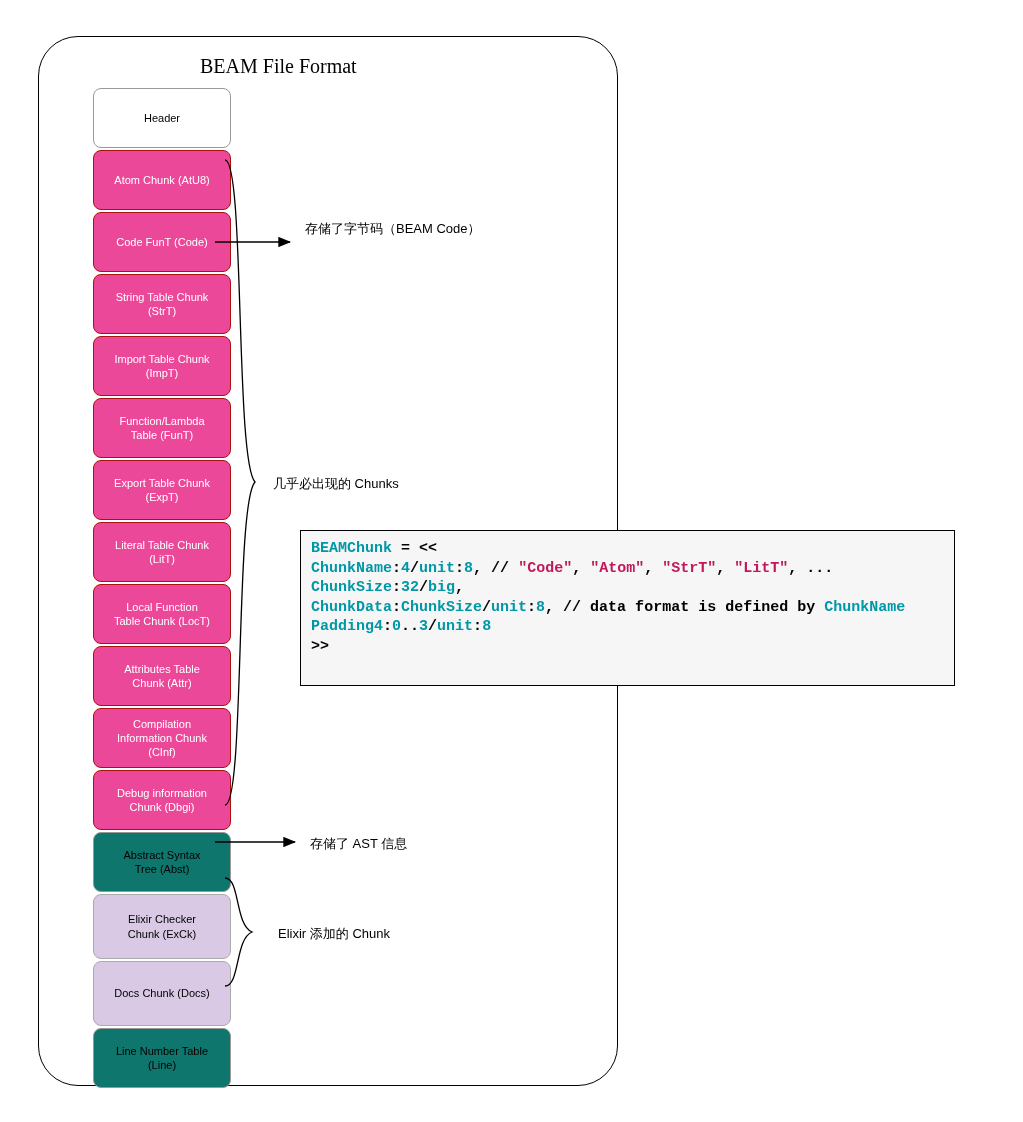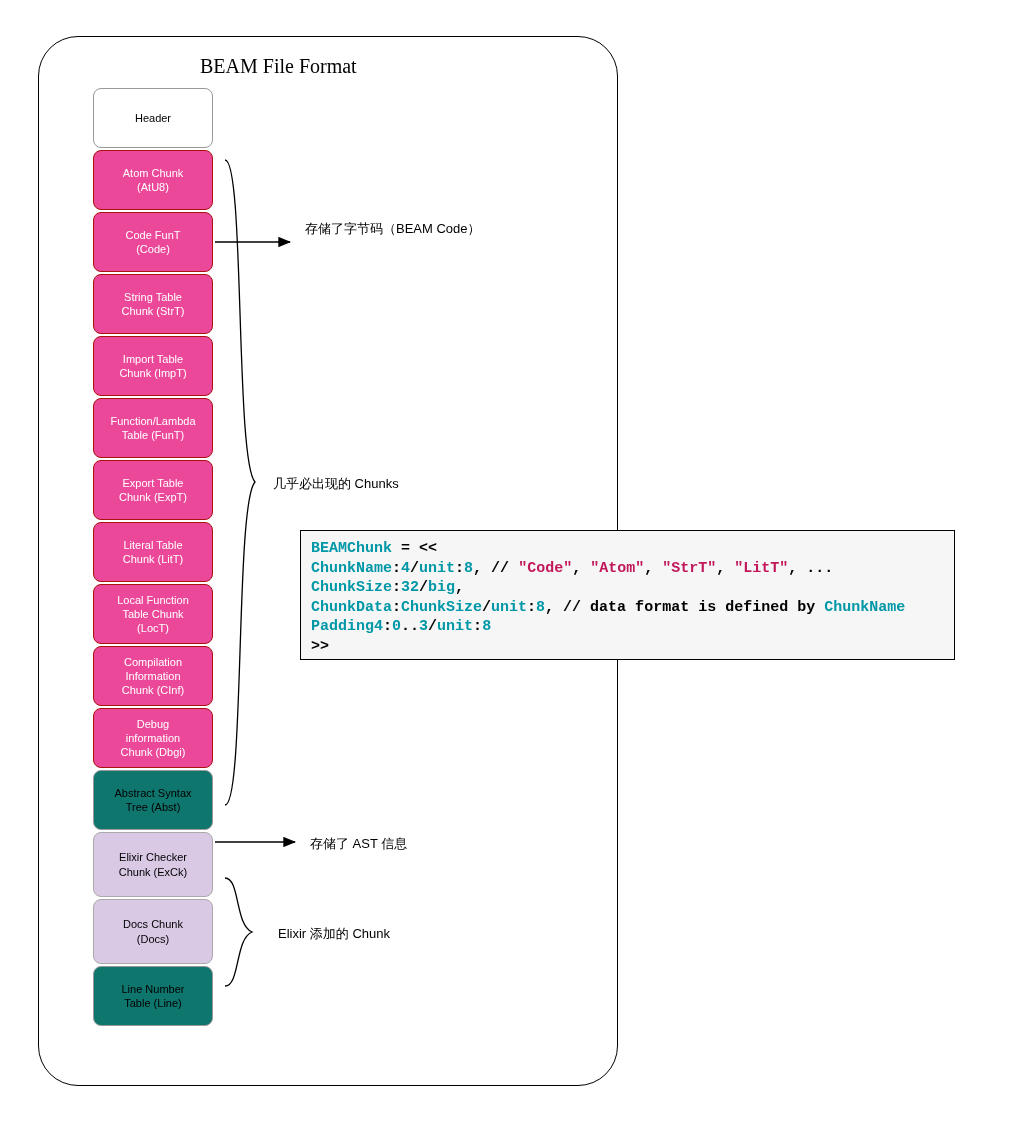--- a/index.html
+++ b/index.html
@@ -1,26 +1,26 @@
 <!DOCTYPE html>
 <html><head>
 <meta charset="utf-8">
 <style>
 * { box-sizing: border-box; margin: 0; padding: 0; }
 body { font-family: Arial, "Helvetica Neue", sans-serif; background: #fff; width: 1023px; height: 1122px; position: relative; }
 .container { position: absolute; left: 38px; top: 36px; width: 580px; height: 1050px; border: 1px solid #000; border-radius: 40px; }
 .title { position: absolute; left: 200px; top: 55px; font-size: 20px; font-family: Georgia, serif; font-weight: normal; }
 .chunk-col { position: absolute; left: 93px; top: 88px; width: 120px; display: flex; flex-direction: column; gap: 2px; }
-.chunk { width: 120px; border-radius: 8px; border: 1px solid #999; display: flex; align-items: center; justify-content: center; text-align: center; font-size: 11px; padding: 20px; line-height: 1.3; }
+.chunk { width: 138px; border-radius: 8px; border: 1px solid #999; display: flex; align-items: center; justify-content: center; text-align: center; font-size: 11px; padding: 20px; line-height: 1.3; }
 .chunk.white { height: 60px; background: #fff; color: #000; }
 .chunk.red { height: 60px; background: #ec4899; color: #fff; border-color: #a11; }
 .chunk.purple { height: 65px; background: #d9c9e5; color: #000; border-color: #aaa; }
 .chunk.white2 { height: 60px; background: #0f766e; color: #000; }
 .annot { position: absolute; font-size: 13px; color: #000; }
-.codebox { position: absolute; left: 300px; top: 530px; width: 655px; height: 130px; background: #f6f6f6; border: 1px solid #000; padding: 8px 10px; font-family: "Courier New", monospace; font-size: 15px; font-weight: bold; line-height: 1.3; white-space: pre; }
+.codebox { position: absolute; left: 300px; top: 530px; width: 655px; height: 156px; background: #f6f6f6; border: 1px solid #000; padding: 8px 10px; font-family: "Courier New", monospace; font-size: 15px; font-weight: bold; line-height: 1.3; white-space: pre; }
 .teal { color: #0097A7; }
 .num { color: #0097A7; }
 .str { color: #c2185b; }
 svg.overlay { position: absolute; left: 0; top: 0; pointer-events: none; }
 </style>
 </head>
 <body>
 
 <div class="container"></div>
 <div class="title">BEAM File Format</div>
@@ -28,20 +28,21 @@
 <div class="chunk-col">
   <div class="chunk white">Header</div>
   <div class="chunk red">Atom Chunk (AtU8)</div>
   <div class="chunk red">Code FunT (Code)</div>
   <div class="chunk red">String Table Chunk (StrT)</div>
   <div class="chunk red">Import Table Chunk (ImpT)</div>
   <div class="chunk red">Function/Lambda Table (FunT)</div>
   <div class="chunk red">Export Table Chunk (ExpT)</div>
   <div class="chunk red">Literal Table Chunk (LitT)</div>
   <div class="chunk red">Local Function Table Chunk (LocT)</div>
+  <div class="chunk red">Attributes Table Chunk (Attr)</div>
   <div class="chunk red">Compilation Information Chunk (CInf)</div>
   <div class="chunk red">Debug information Chunk (Dbgi)</div>
   <div class="chunk white2">Abstract Syntax Tree (Abst)</div>
   <div class="chunk purple">Elixir Checker Chunk (ExCk)</div>
   <div class="chunk purple">Docs Chunk (Docs)</div>
   <div class="chunk white2">Line Number Table (Line)</div>
 </div>
 
 <div class="annot" style="left:305px; top:220px;">存储了字节码（BEAM Code）</div>
 <div class="annot" style="left:273px; top:475px;text-align:right;">几乎必出现的 Chunks</div>

